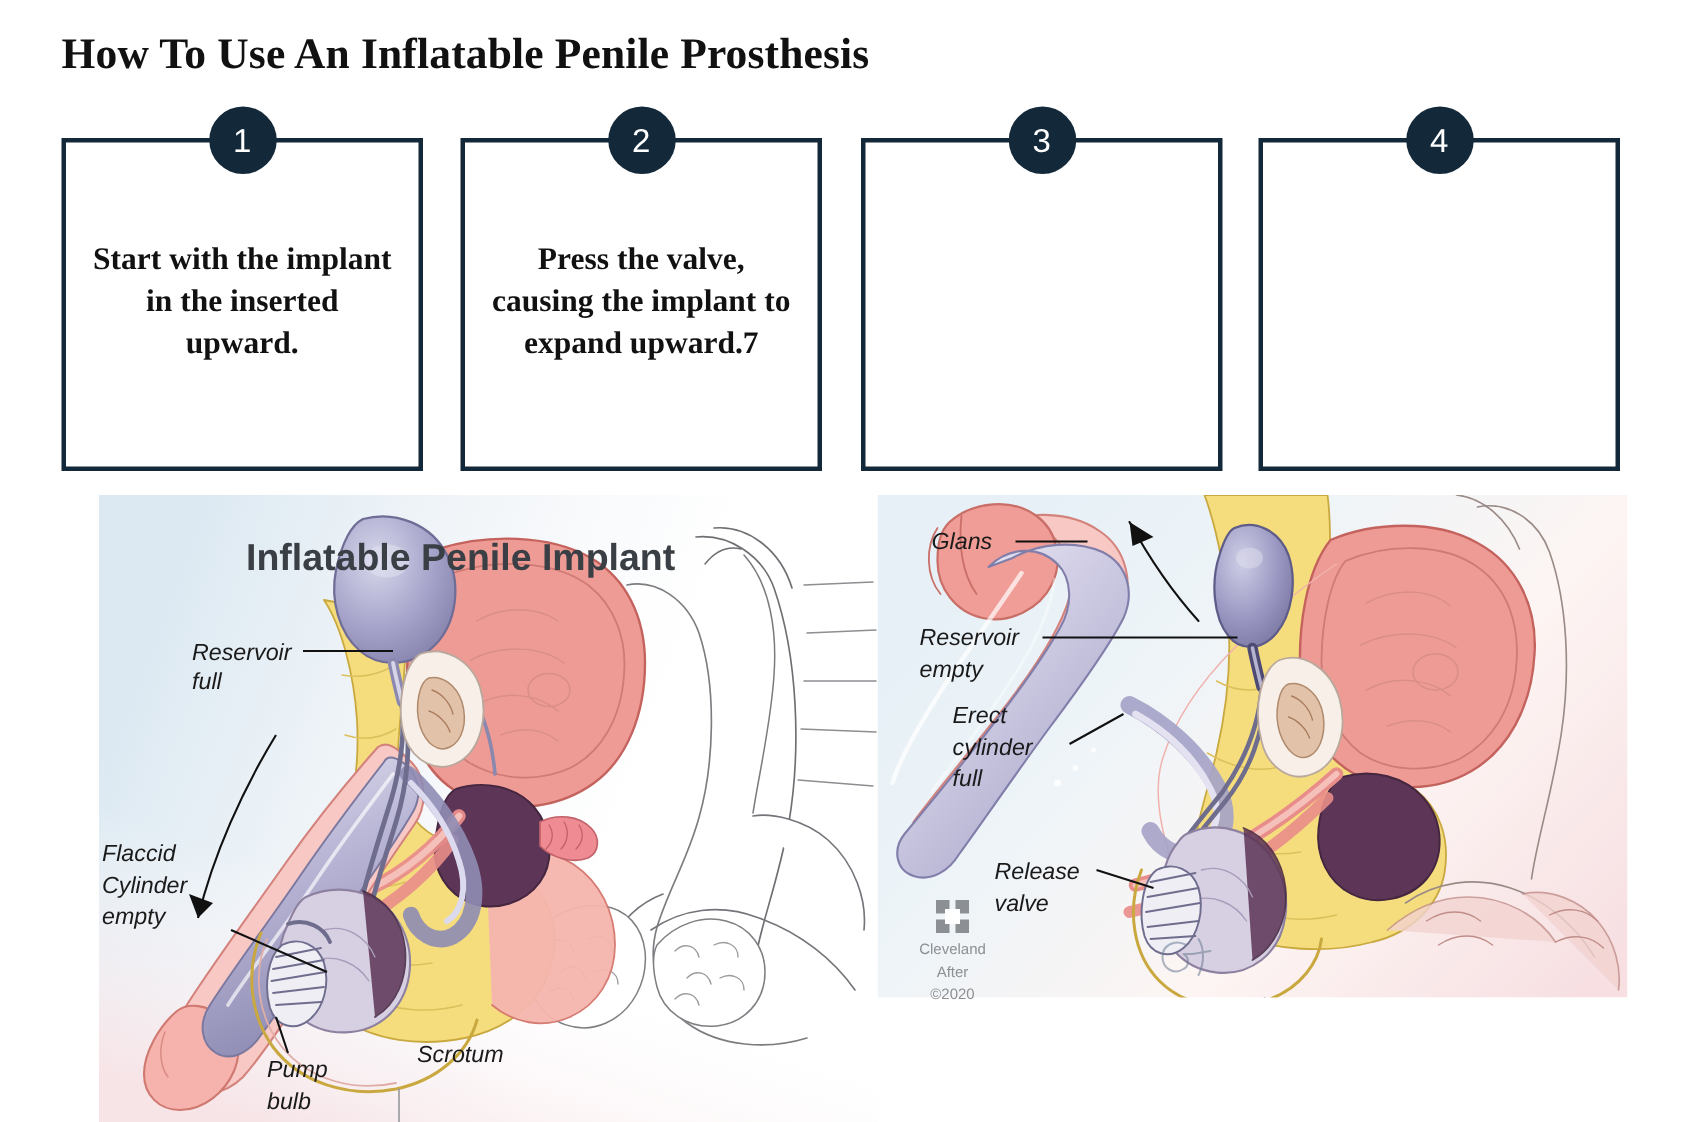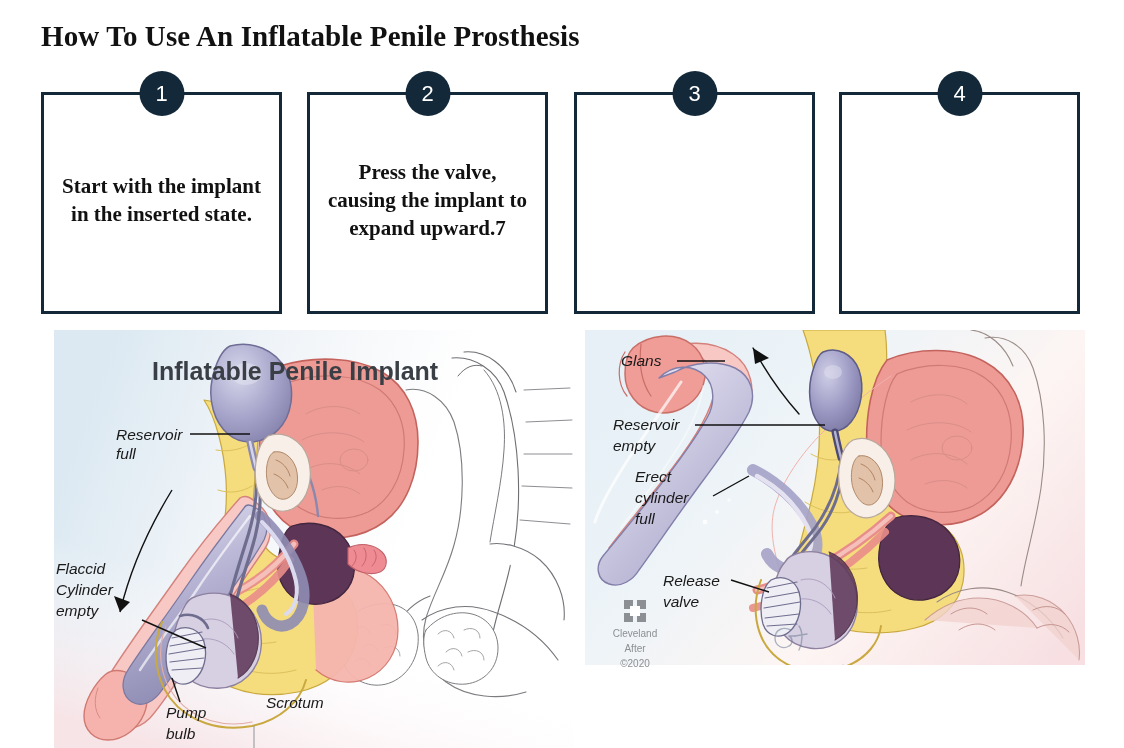--- a/index.html
+++ b/index.html
@@ -41,21 +41,21 @@
     width: 45px; height: 45px; border-radius: 50%;
     background: #13293a; color: #ffffff;
     display: flex; align-items: center; justify-content: center;
     font-family: "Liberation Sans", sans-serif;
     font-size: 22px; font-weight: normal; line-height: 1;
   }
 
   
   .illus-wrap { position: absolute; left: 0; top: 330px; width: 1124px; height: 418px; }
   .illus { position: absolute; top: 0; }
-  .illus.left  { left: 26px;  width: 520px; height: 418px; padding-left: 28px; }
+  .illus.left  { left: 38px;  width: 520px; height: 418px; padding-left: 28px; }
   .illus.right { left: 585px; width: 500px; height: 335px; }
   svg { display: block; }
 
   .lbl {
     font-family: "Liberation Sans", sans-serif;
     font-style: italic; font-size: 15.5px; fill: #1a1a1a;
   }
   .hdr {
     font-family: "Liberation Sans", sans-serif;
     font-weight: bold; font-size: 25px; fill: #3a3f45;
@@ -88,21 +88,21 @@
 <body>
 
 <div class="page">
 
   <div class="title">How To Use An Inflatable Penile Prosthesis</div>
 
   <div class="steps">
 
     <div class="step-box b1">
       <div class="badge">1</div>
-      <div class="step-text">Start with the implant in the inserted state.</div>
+      <div class="step-text">Start with the implant in the inserted upward.</div>
     </div>
 
     <div class="step-box b2">
       <div class="badge">2</div>
       <div class="step-text">Press the valve, causing the implant to expand upward.7</div>
     </div>
 
     <div class="step-box b3">
       <div class="badge">3</div>
     </div>

